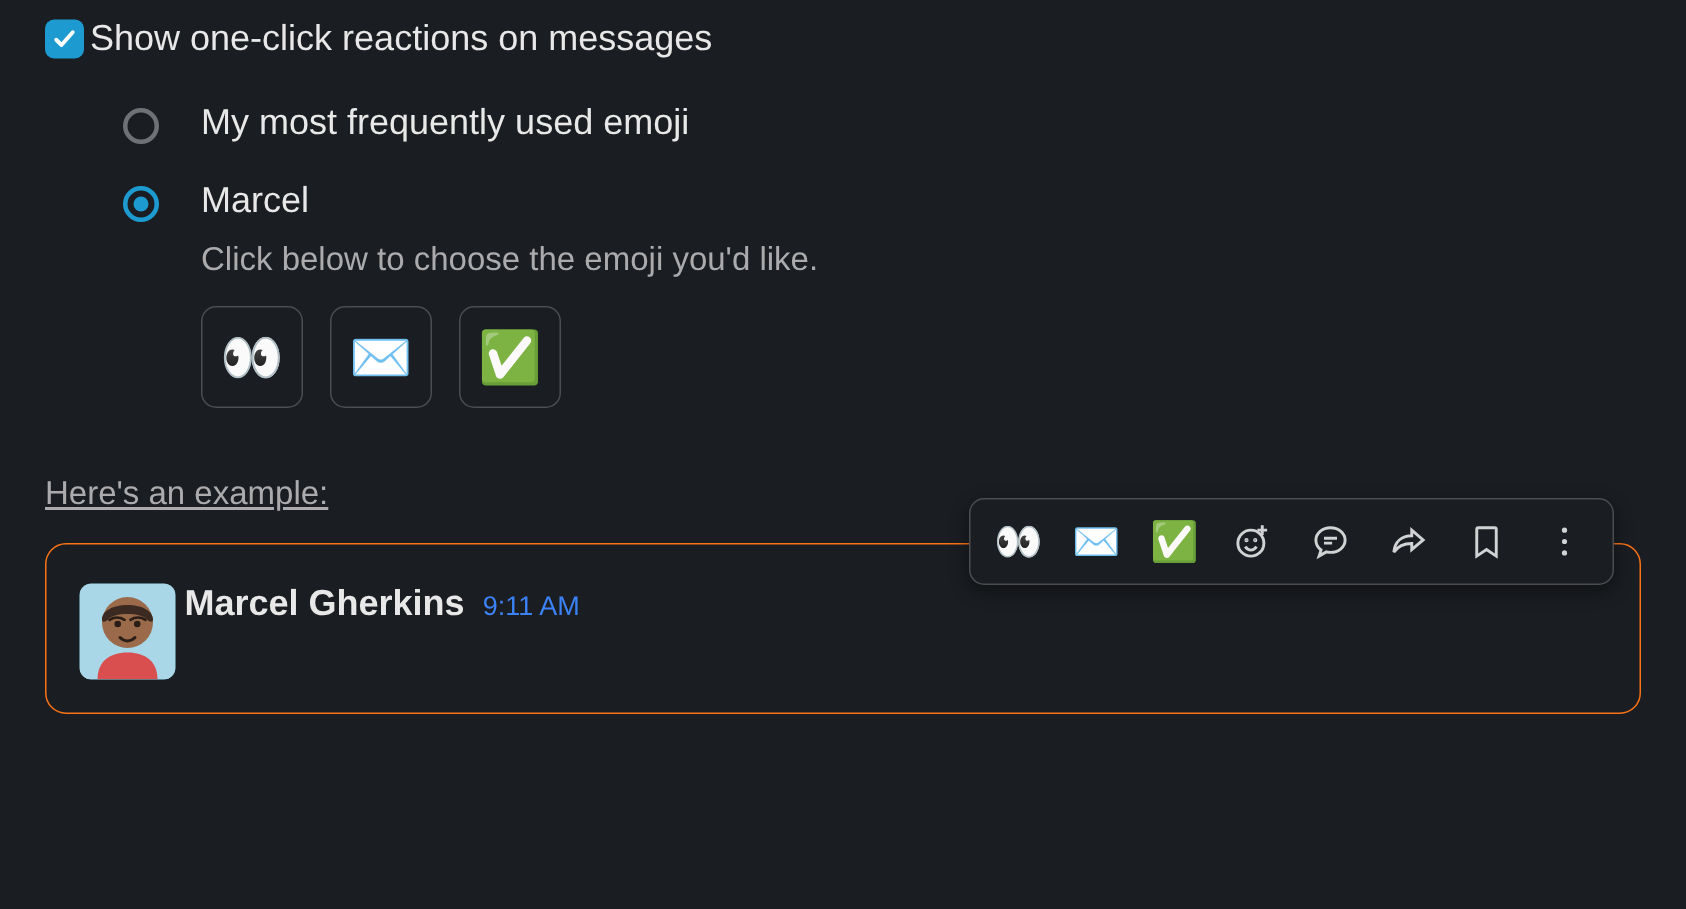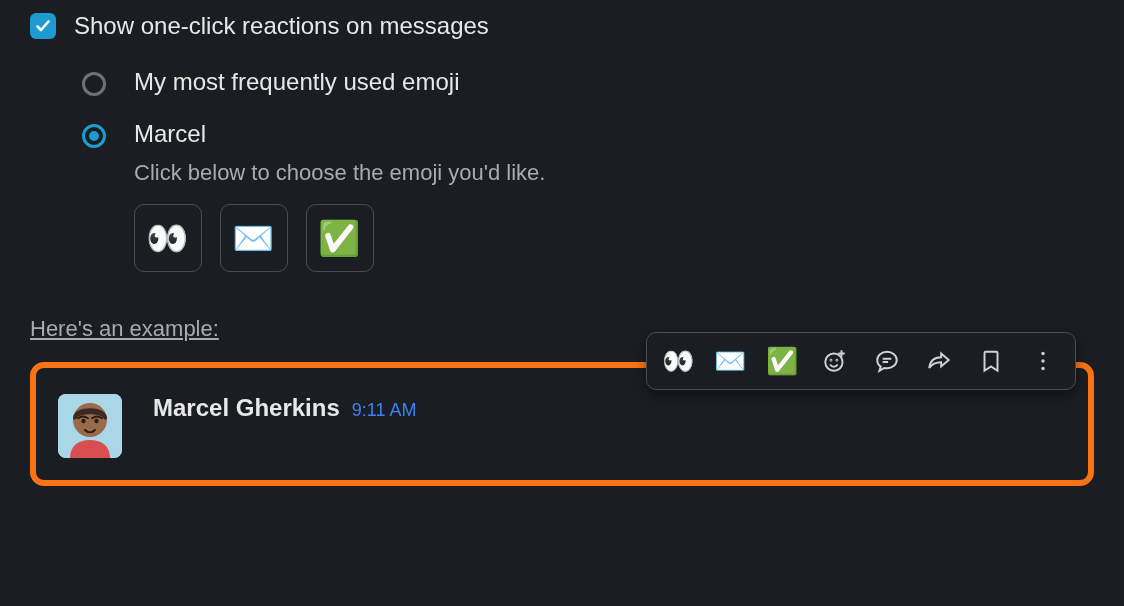--- a/index.html
+++ b/index.html
@@ -14,21 +14,21 @@
     overflow: hidden;
   }
   .container {
     padding: 12px 30px 0 30px;
   }
 
   
   .checkbox-row {
     display: flex;
     align-items: center;
-    gap: 18px;
+    gap: 4px;
     margin-bottom: 28px;
   }
   .checkbox {
     width: 26px;
     height: 26px;
     border-radius: 6px;
     background: #1d9bd1;
     display: flex;
     align-items: center;
     justify-content: center;
@@ -118,25 +118,25 @@
     color: #ababad;
     margin-top: 44px;
     margin-bottom: 20px;
     text-decoration: underline;
   }
 
   .message-wrapper {
     position: relative;
   }
   .message-card {
-    border: 6px solid #f97316;
+    border: 1px solid #f97316;
     border-radius: 14px;
     padding: 26px 22px 22px 22px;
     display: flex;
-    gap: 31px;
+    gap: 6px;
     align-items: flex-start;
     justify-content: center;
   }
   .avatar {
     width: 64px;
     height: 64px;
     border-radius: 8px;
     flex-shrink: 0;
     overflow: hidden;
     background: #88c3d9;

